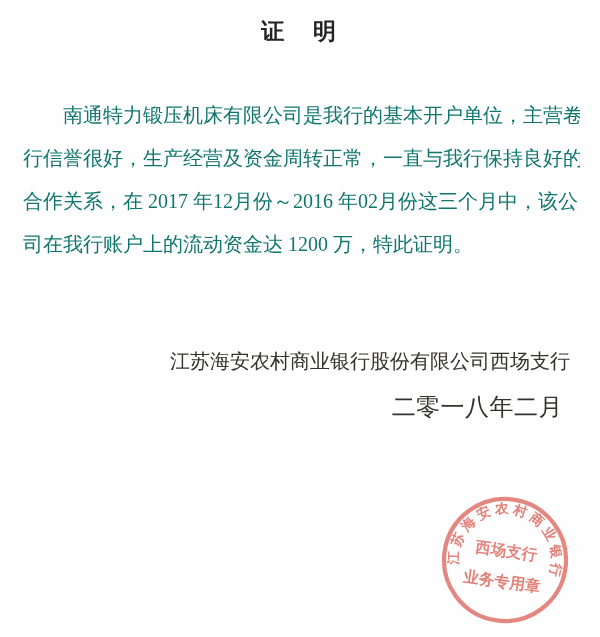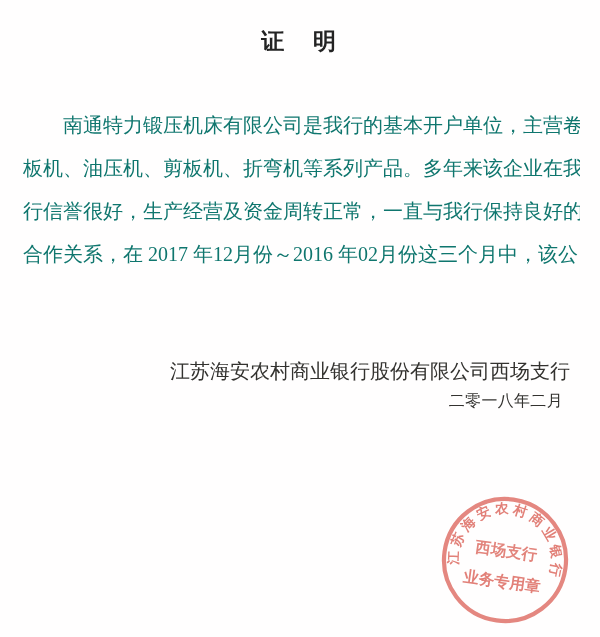--- a/index.html
+++ b/index.html
@@ -11,21 +11,21 @@
     position: relative;
     width: 600px;
     height: 637px;
     background: #fffefe;
     overflow: hidden;
     font-family: "Liberation Serif", "DejaVu Serif", serif;
     color: #2e2d2b;
   }
   .title {
     margin: 0;
-    padding-top: 26px;
+    padding-top: 16px;
     height: 32px;
     line-height: 32px;
     text-align: center;
     font-size: 23px;
     font-weight: bold;
     letter-spacing: 0.12em;
     color: #232323;
   }
   .body-text {
     margin: 46px 20px 0 23px;
@@ -43,23 +43,24 @@
   .signature {
     margin-top: 80px;
     padding-right: 30px;
     text-align: right;
     font-size: 20px;
     line-height: 30px;
     white-space: nowrap;
     color: #33322f;
   }
   .date {
+    margin-top: 16px;
     padding-right: 37px;
     text-align: right;
-    font-size: 16px;
+    font-size: 24px;
     line-height: 30px;
     letter-spacing: 0.02em;
     color: #33322f;
   }
   .seal {
     position: absolute;
     left: 435px;
     top: 490px;
     width: 140px;
     height: 140px;
@@ -74,23 +75,23 @@
 </style>
 </head>
 <body>
 
 <div class="page">
 
   <h1 class="title">证　明</h1>
 
   <div class="body-text">
     <div class="line line-first">南通特力锻压机床有限公司是我行的基本开户单位，主营卷</div>
-    <div class="line">板机、油压机、剪板机、折弯机等系列产品。多年来该企业在我</div>
     <div class="line">行信誉很好，生产经营及资金周转正常，一直与我行保持良好的</div>
     <div class="line">合作关系，在 2017 年12月份～2016 年02月份这三个月中，该公</div>
+    <div class="line">司在我行账户上的流动资金达 1200 万，特此证明。</div>
   </div>
 
   <div class="signature">江苏海安农村商业银行股份有限公司西场支行</div>
 
   <div class="date">二零一八年二月</div>
 
   <div class="seal">
     <svg viewBox="0 0 140 140" xmlns="http://www.w3.org/2000/svg">
       <circle cx="70" cy="70" r="61" fill="none" stroke-width="4.2" stroke-opacity="0.8" stroke="#d95d52"></circle>
       <path id="sealArc" d="M 24.6 82.2 A 47 47 0 1 1 115.4 82.2" fill="none"></path>

